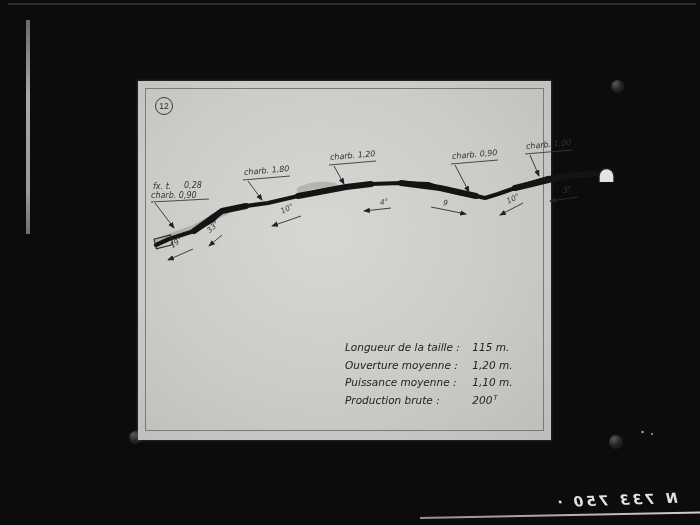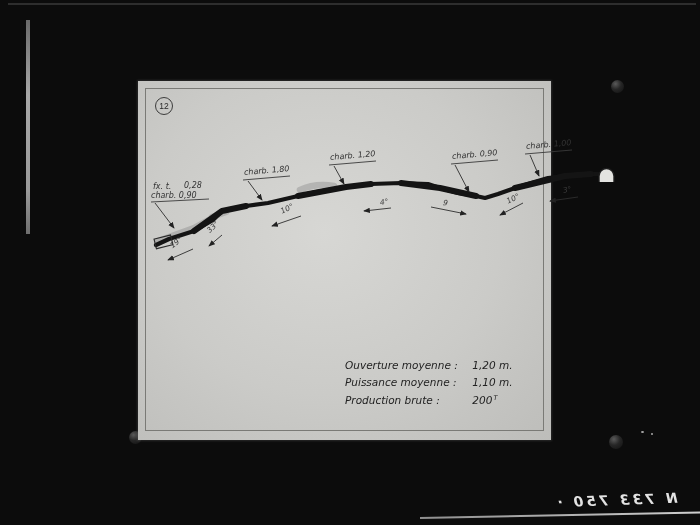--- a/index.html
+++ b/index.html
@@ -133,20 +133,24 @@
 
     <span class="angle" style="left:33px;top:161px;transform:rotate(-38deg);">19°</span>
     <span class="angle" style="left:70px;top:146px;transform:rotate(-44deg);">33°</span>
     <span class="angle" style="left:143px;top:126px;transform:rotate(-26deg);">10°</span>
     <span class="angle" style="left:242px;top:117px;transform:rotate(-8deg);">4°</span>
     <span class="angle" style="left:305px;top:117px;transform:rotate(8deg);">9</span>
     <span class="angle" style="left:369px;top:116px;transform:rotate(-26deg);">10°</span>
     <span class="angle" style="left:425px;top:105px;transform:rotate(-12deg);">3°</span>
 
 
+    <div class="spec-row" style="top:260px;">
+      <span class="spec-label">Longueur de la taille :</span>
+      <span class="spec-value">115 m.</span>
+    </div>
     <div class="spec-row" style="top:278px;">
       <span class="spec-label">Ouverture moyenne :</span>
       <span class="spec-value">1,20 m.</span>
     </div>
     <div class="spec-row" style="top:295px;">
       <span class="spec-label">Puissance moyenne :</span>
       <span class="spec-value">1,10 m.</span>
     </div>
     <div class="spec-row" style="top:313px;">
       <span class="spec-label">Production brute :</span>

